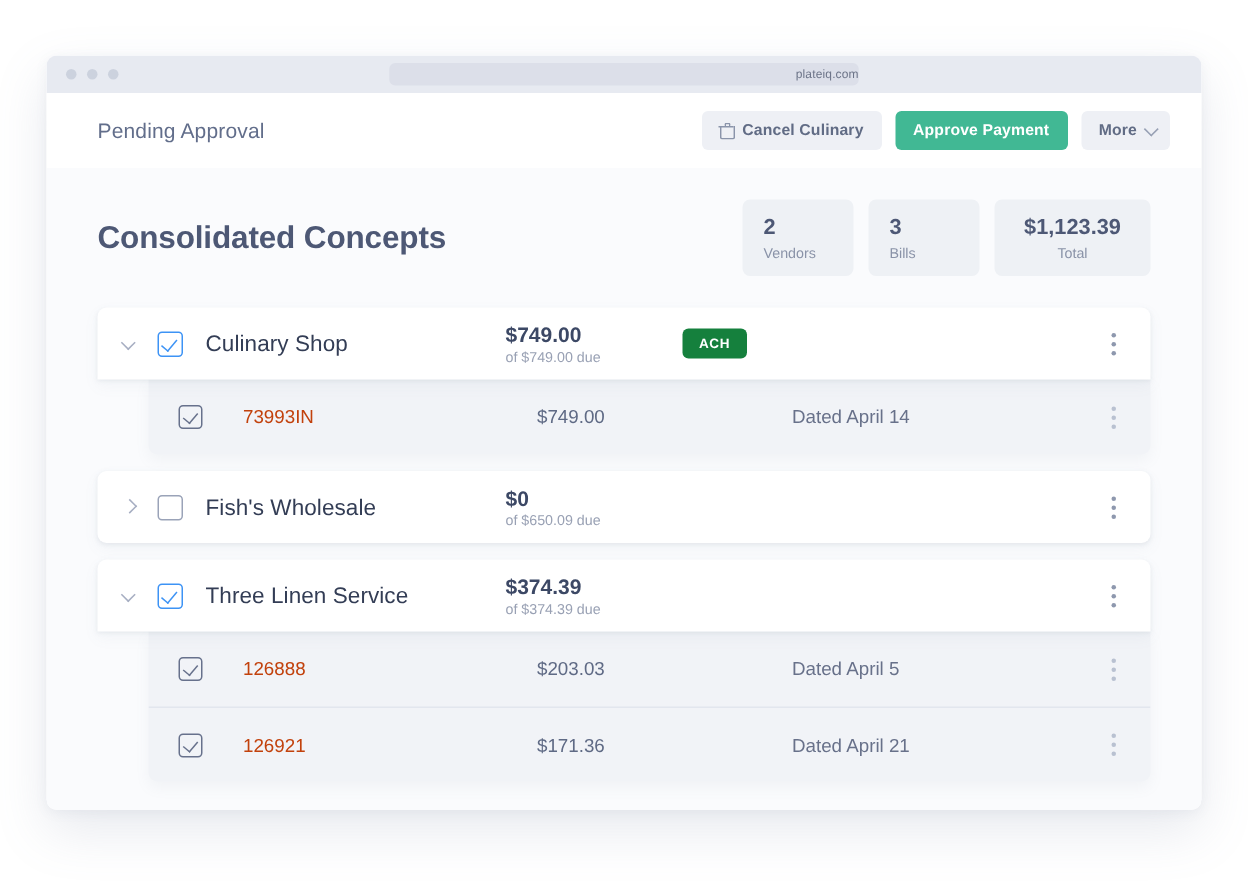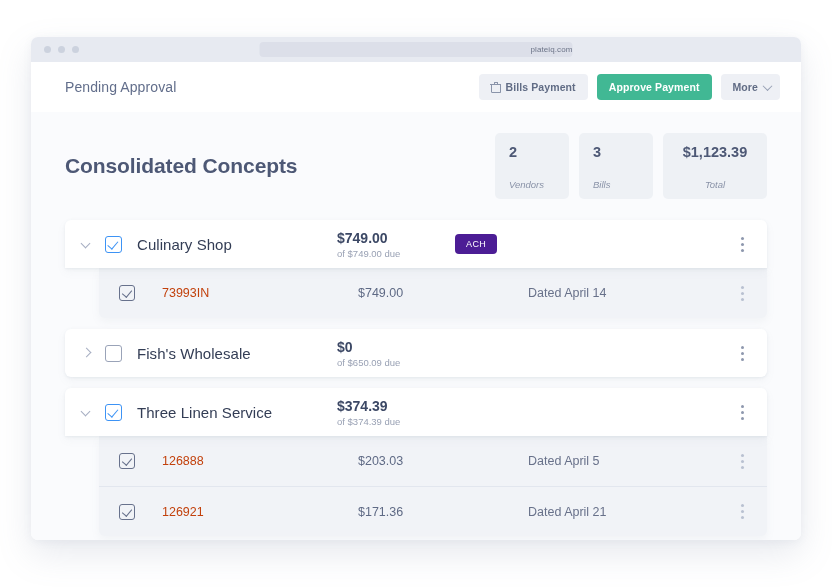--- a/index.html
+++ b/index.html
@@ -143,22 +143,21 @@
   }
   .stat-value {
     font-size: 14.5px;
     font-weight: bold;
     color: #4d5875;
     line-height: 18px;
   }
   .stat-label {
     font-size: 9.5px;
     color: #8a93a8;
-    margin-top: 18px;
-    font-style: italic;
+    margin-top: 3px;
   }
   .stat.total { min-width: 104px; text-align: center; }
 
   
   .list { margin-top: 21px; }
 
   .group { margin-bottom: 11px; }
 
   .vendor-row {
     background: #ffffff;
@@ -235,24 +234,24 @@
     font-weight: bold;
     color: #3c4865;
     line-height: 16px;
   }
   .amount-sub {
     font-size: 9.5px;
     color: #99a1b4;
     margin-top: 2px;
   }
   .badge {
-    background: #4c1d95;
+    background: #15803d;
     color: #ffffff;
     font-size: 9px;
-    font-weight: normal;
+    font-weight: bold;
     letter-spacing: 0.4px;
     border-radius: 4px;
     padding: 5px 11px;
   }
   .kebab {
     margin-left: auto;
     width: 14px; height: 18px;
     display: flex; flex-direction: column;
     align-items: center; justify-content: center;
     gap: 3px;
@@ -316,21 +315,21 @@
     </div>
   </div>
 
   <div class="app-header">
     <div class="page-status">Pending Approval</div>
     <div class="header-actions">
       <button class="btn btn-secondary">
         <span class="trash-ico">
             <span class="trash-lid"></span>
           </span>
-        <span>Bills Payment</span>
+        <span>Cancel Culinary</span>
       </button>
       <button class="btn btn-primary">
         <span>Approve Payment</span>
       </button>
       <button class="btn btn-more">
         <span>More</span>
         <span class="chev-down"></span>
       </button>
     </div>
   </div>

